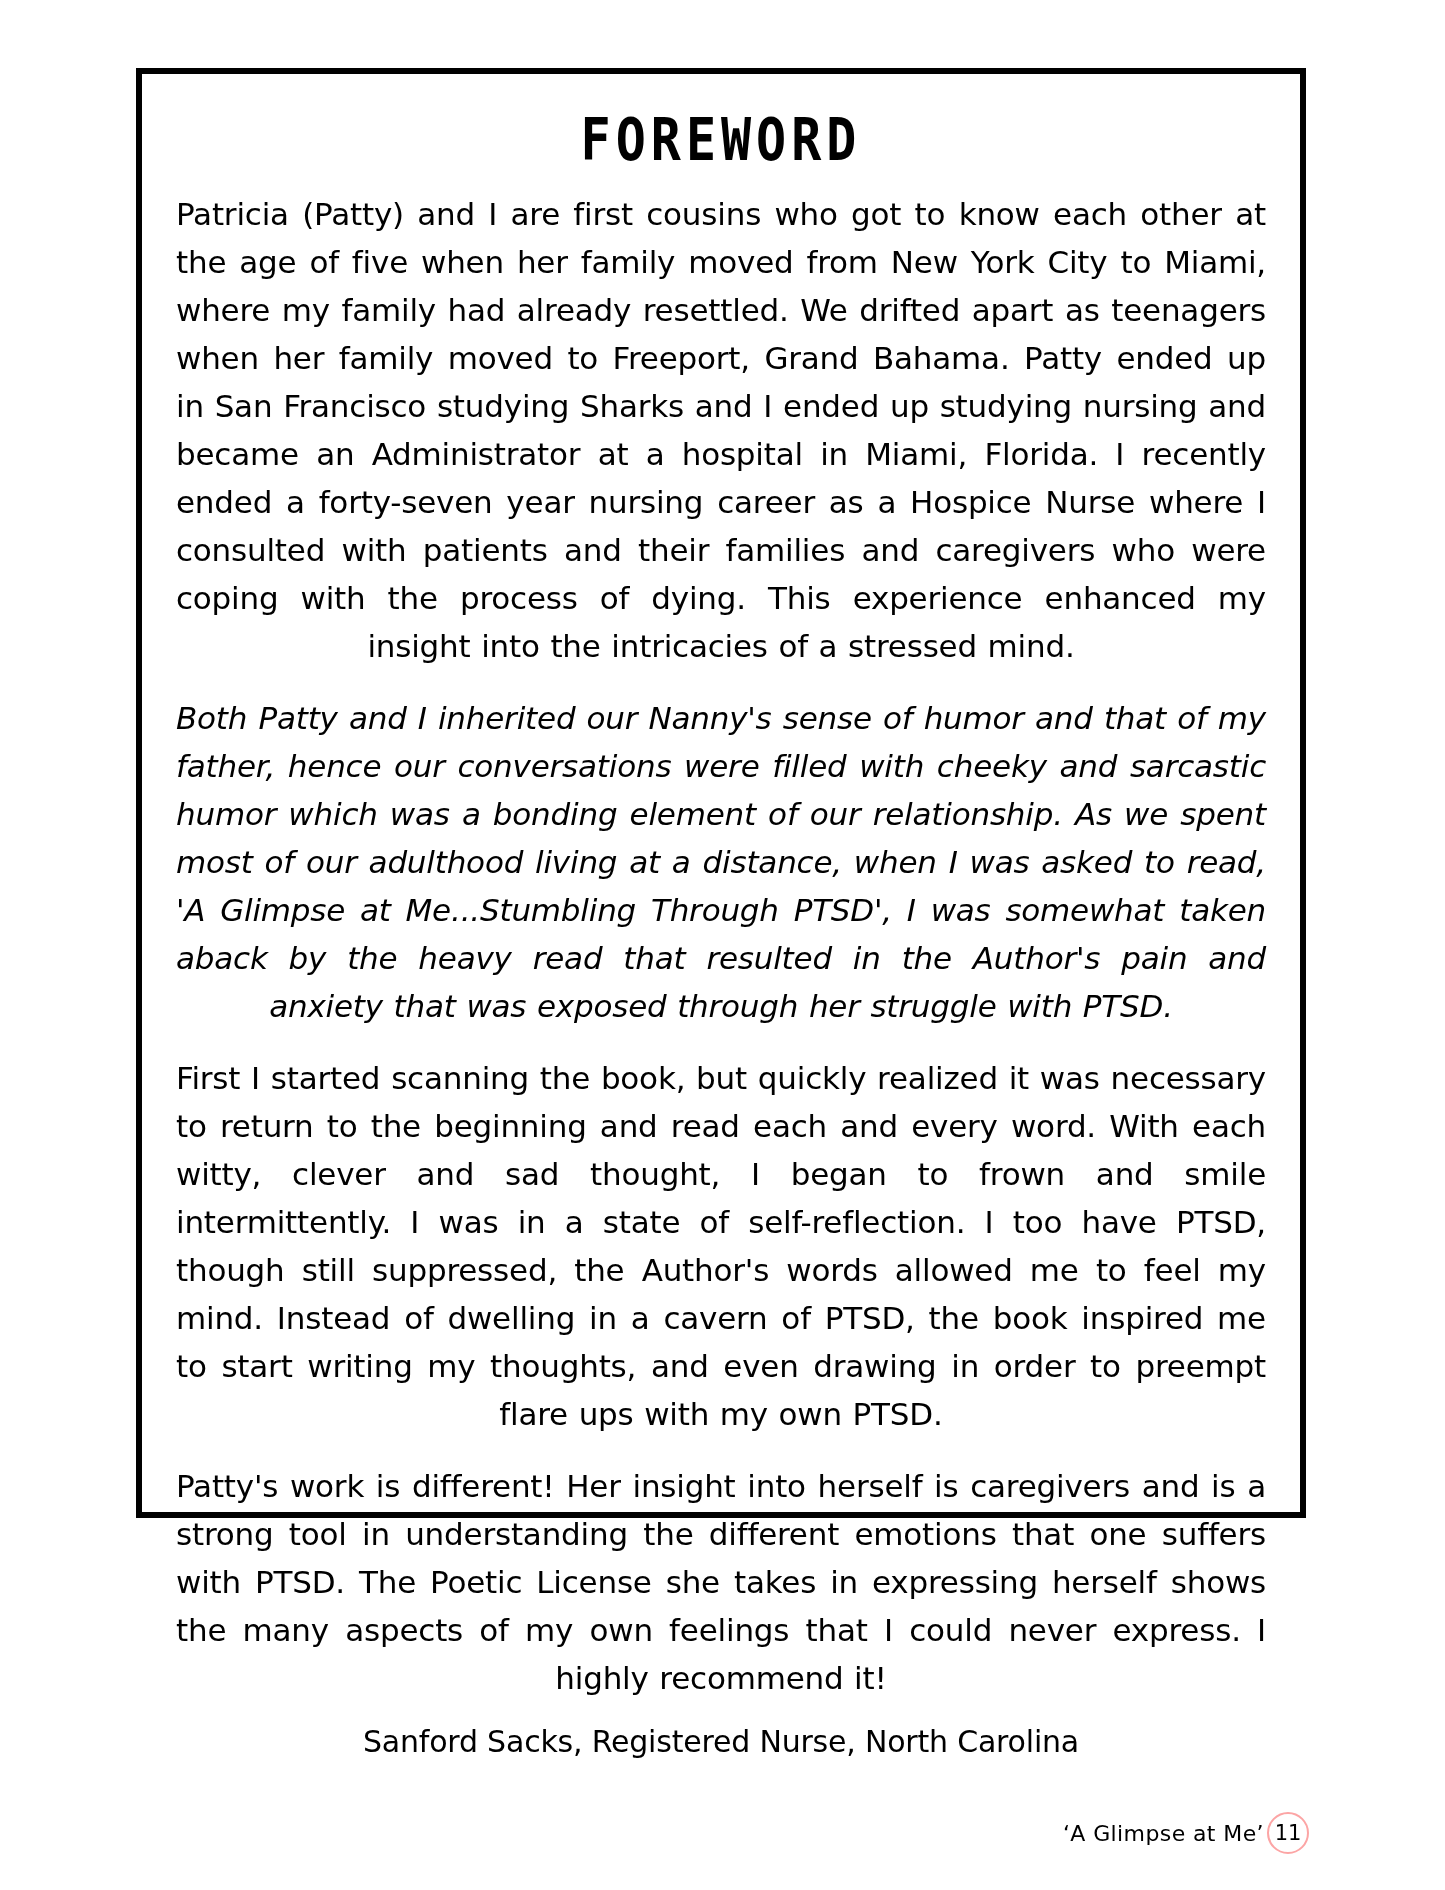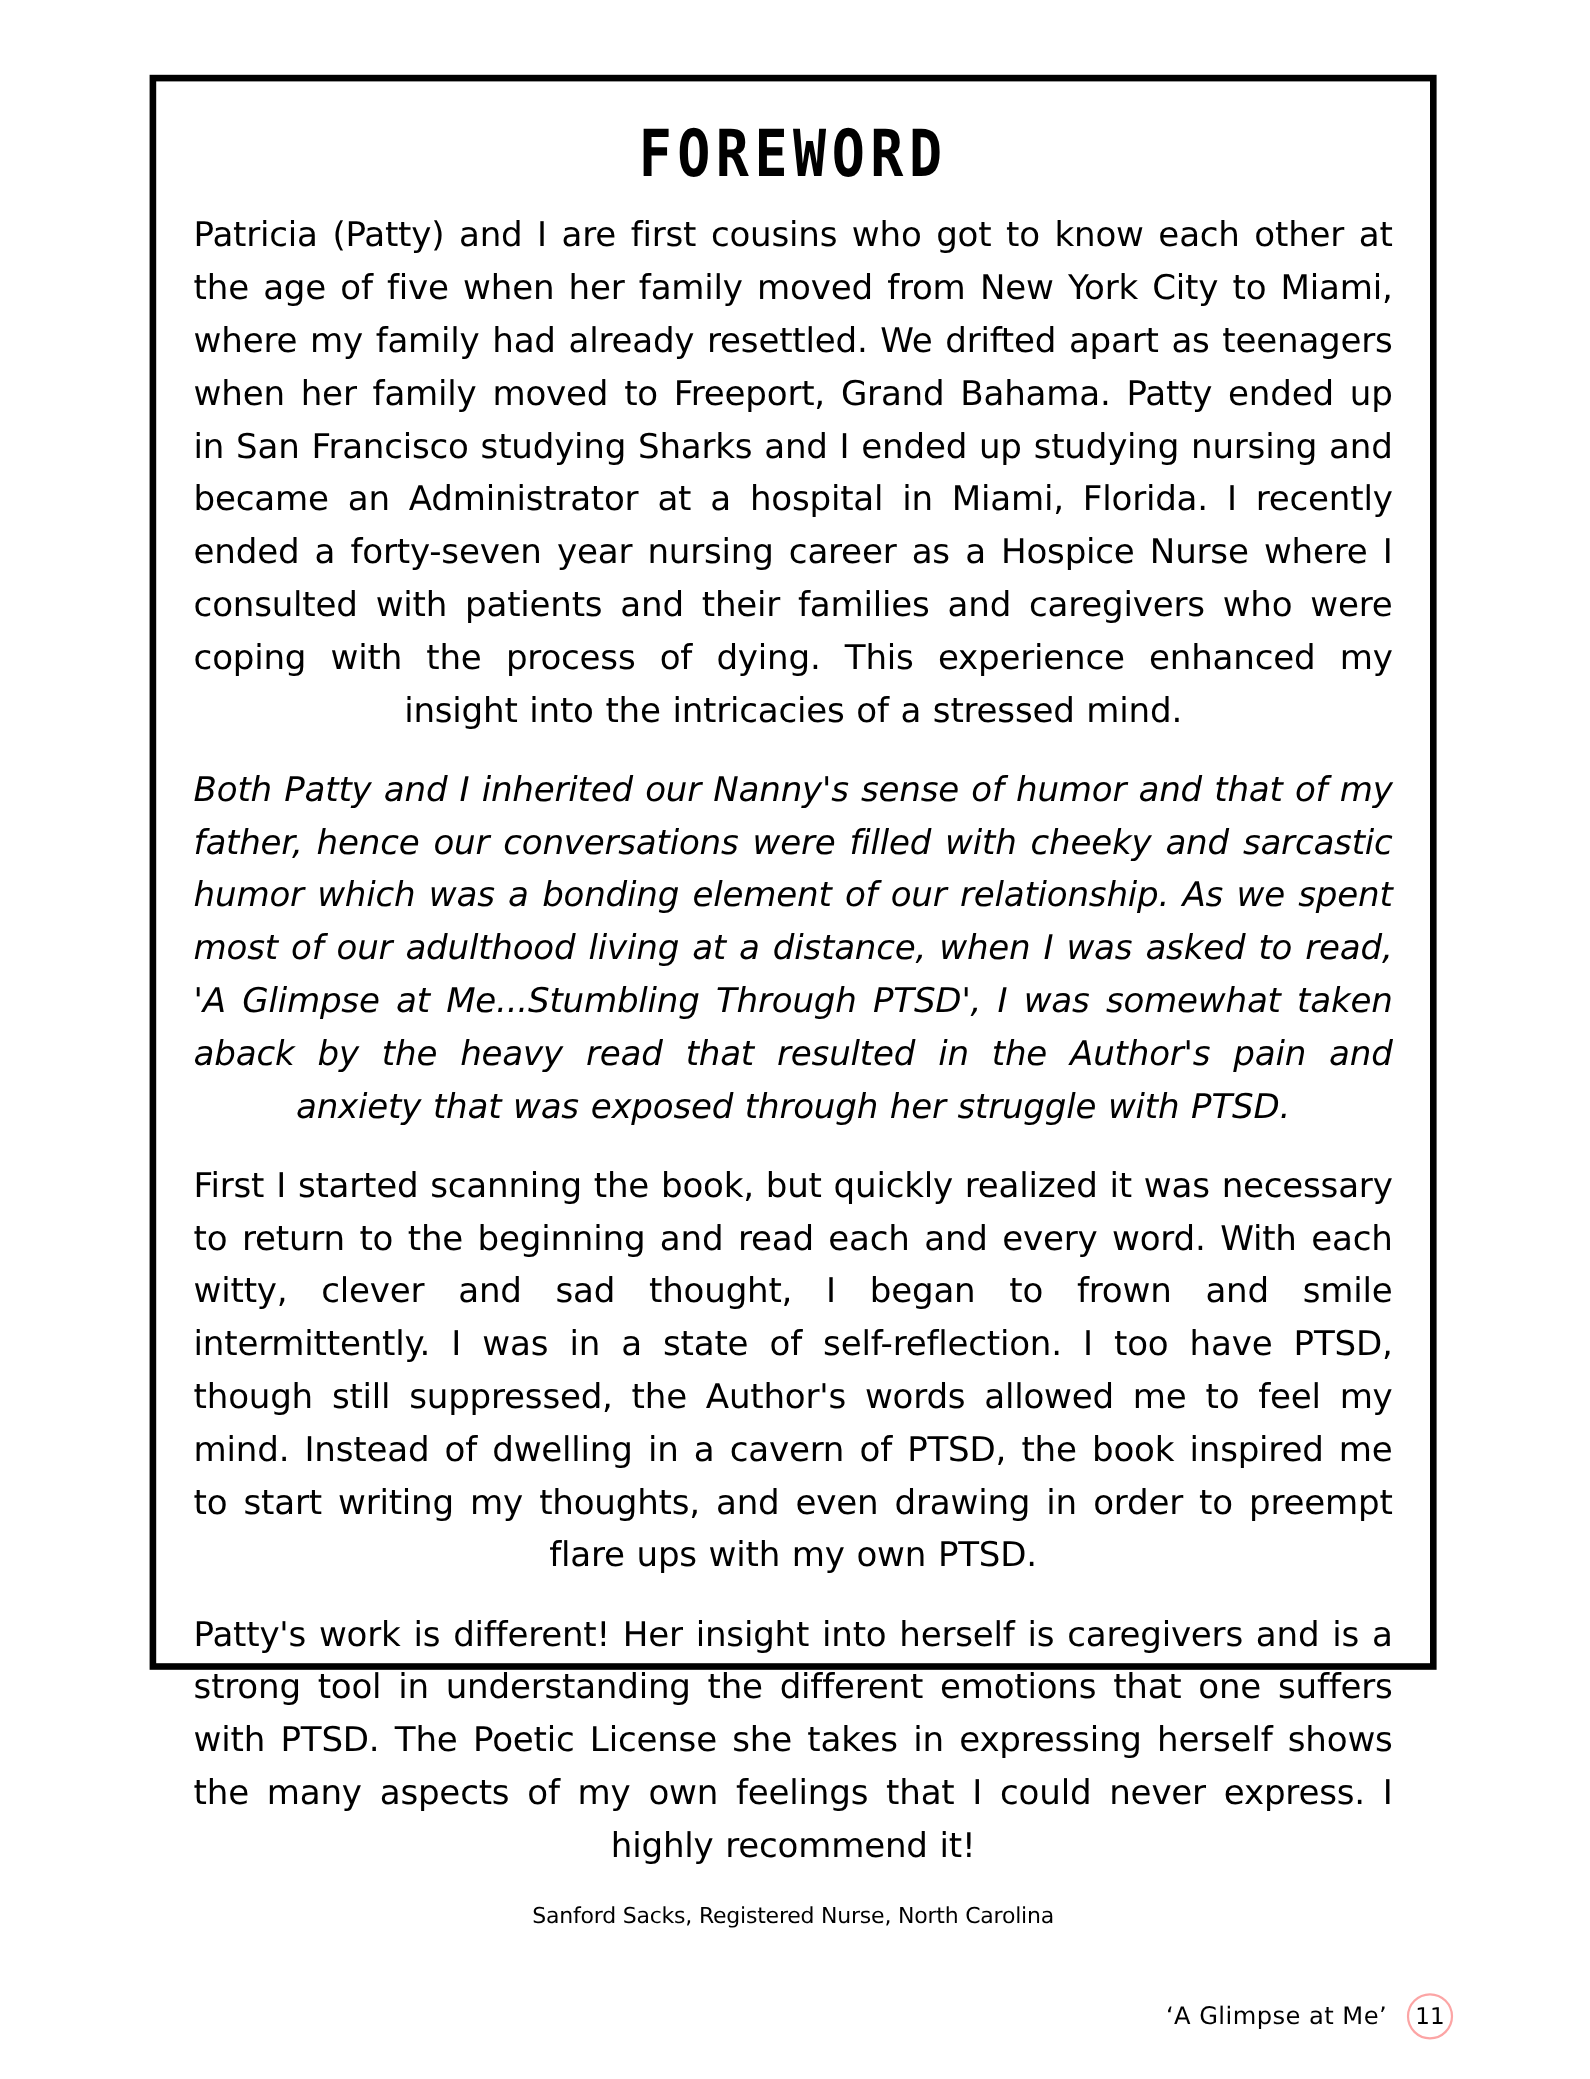--- a/index.html
+++ b/index.html
@@ -66,35 +66,35 @@
   .para:last-of-type {
     margin-bottom: 0;
   }
 
   .para.p1 { margin-bottom: 24px; }
   .para.p2 { margin-bottom: 24px; font-style: italic; }
   .para.p3 { margin-bottom: 24px; }
 
   .signature {
     font-family: "DejaVu Sans", sans-serif;
-    font-size: 20px;
+    font-size: 30px;
     line-height: 35px;
     text-align: center;
     margin: 17px;
     letter-spacing: -0.2px;
   }
 
   
   .footer {
     position: absolute;
-    right: 108px;
+    right: 120px;
     bottom: 36px;
     display: flex;
     align-items: center;
-    gap: 18px;
+    gap: 3px;
   }
   .footer-title {
     font-family: "DejaVu Sans", sans-serif;
     font-size: 22px;
     letter-spacing: 0.4px;
     white-space: nowrap;
   }
   .page-number {
     width: 38px;
     height: 38px;

